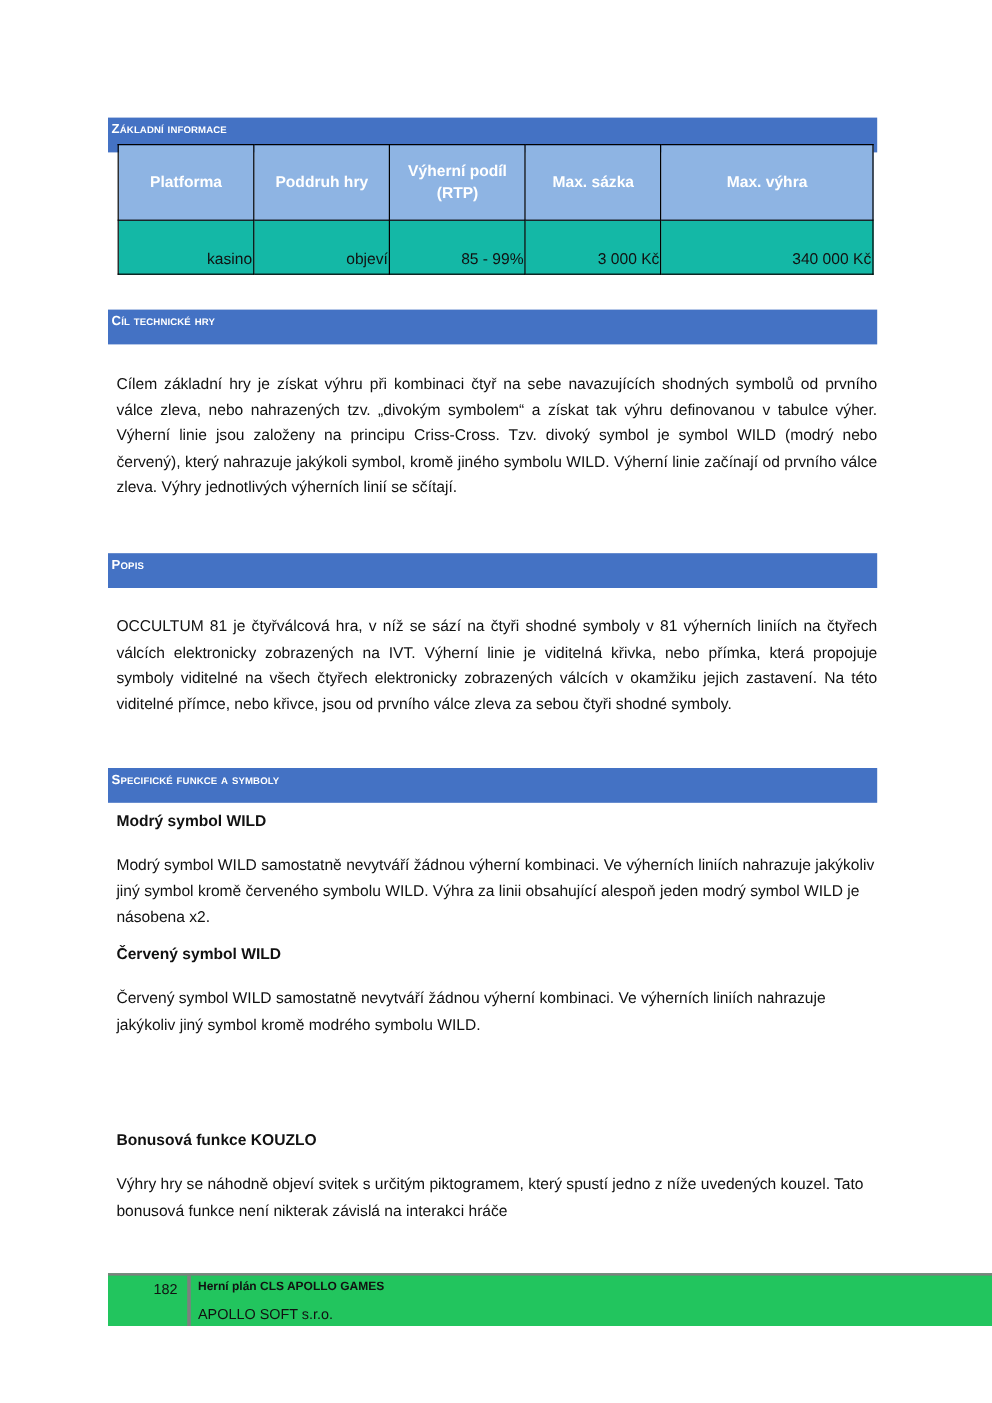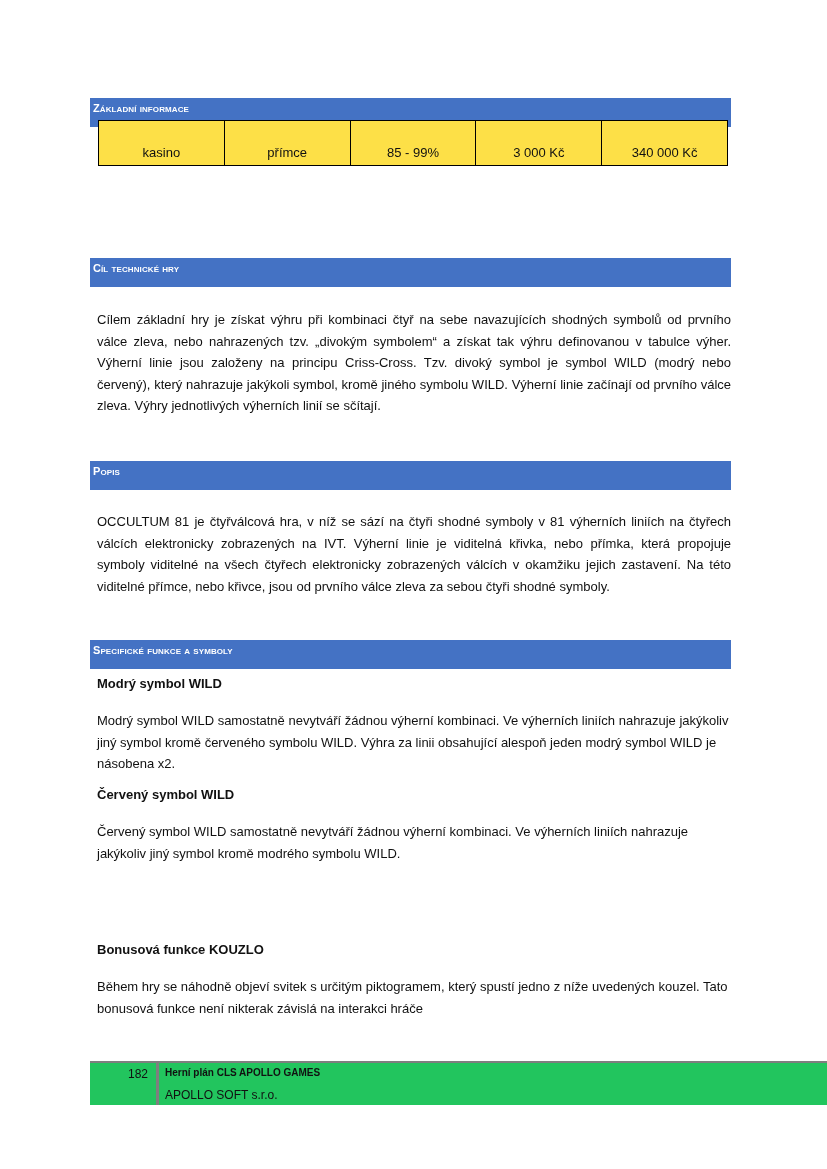--- a/index.html
+++ b/index.html
@@ -6,41 +6,48 @@
   body { width: 827px; height: 1169px; position: relative; overflow: hidden;
          font-family: "Liberation Sans", sans-serif; color: #111; }
   .section-bar { position: absolute; left: 90px; width: 641px; height: 29px;
                  background: #4472c4; color: #fff; font-weight: bold;
                  font-size: 11px; line-height: 21px; padding-left: 3px; box-sizing: border-box;
                  font-variant: small-caps; letter-spacing: 0.1px; }
   .info-table { position: absolute; left: 98px; top: 120px; width: 630px;
                 border-collapse: collapse; table-layout: fixed; }
   .info-table th, .info-table td { border: 1.5px solid #000; text-align: center; font-size: 13px; }
   .info-table th { background: #8eb4e3; color: #fff; font-weight: bold; height: 62px; line-height: 18px; padding: 0 6px; border-bottom: 1px solid #000; }
-  .info-table td { background: #fde047; height: 38px; vertical-align: bottom; padding-bottom: 5px; }
+  .info-table td { background: #14b8a6; height: 38px; vertical-align: bottom; padding-bottom: 5px; text-align: right; }
   .para { position: absolute; left: 97px; width: 634px; font-size: 13px; line-height: 21.5px; text-align: justify; margin: 0; }
   .para.left { text-align: left; }
   .subhead { position: absolute; left: 97px; font-size: 13px; font-weight: bold; margin: 0; }
   .footer { position: absolute; left: 90px; top: 1061px; width: 756px; height: 42px;
             background: #22c55e; border-top: 2px solid #7f7f7f; }
   .footer .page-num { position: absolute; left: 0; width: 58px; text-align: right; top: 4px; font-size: 12px; }
   .footer .divider { position: absolute; left: 66px; top: 0; width: 3px; height: 42px; background: #7f7f7f; }
   .footer .line1 { position: absolute; left: 75px; top: 4px; font-size: 10px; font-weight: bold; }
   .footer .line2 { position: absolute; left: 75px; top: 25px; font-size: 12px; }
 </style>
 </head>
 <body>
 
 <div class="section-bar" style="top:98px;">Základní informace</div>
 
 <table class="info-table">
   <tbody>
+      <tr>
+    <th>Platforma</th>
+    <th>Poddruh hry</th>
+    <th>Výherní podíl (RTP)</th>
+    <th>Max. sázka</th>
+    <th style="width:26%">Max. výhra</th>
+  </tr>
   <tr>
     <td>kasino</td>
-    <td>přímce</td>
+    <td>objeví</td>
     <td>85 - 99%</td>
     <td>3 000 Kč</td>
     <td>340 000 Kč</td>
   </tr>
 </tbody>
   </table>
 
 <div class="section-bar" style="top:258px;">Cíl technické hry</div>
 <p class="para" style="top:309px;">Cílem základní hry je získat výhru při kombinaci čtyř na sebe navazujících shodných symbolů od prvního válce zleva, nebo nahrazených tzv. „divokým symbolem“ a získat tak výhru definovanou v tabulce výher. Výherní linie jsou založeny na principu Criss-Cross. Tzv. divoký symbol je symbol WILD (modrý nebo červený), který nahrazuje jakýkoli symbol, kromě jiného symbolu WILD. Výherní linie začínají od prvního válce zleva. Výhry jednotlivých výherních linií se sčítají.</p>
 
@@ -49,20 +56,20 @@
 
 <div class="section-bar" style="top:640px;">Specifické funkce a symboly</div>
 
 <p class="subhead" style="top:676px;">Modrý symbol WILD</p>
 <p class="para left" style="top:710px;">Modrý symbol WILD samostatně nevytváří žádnou výherní kombinaci. Ve výherních liniích nahrazuje jakýkoliv jiný symbol kromě červeného symbolu WILD. Výhra za linii obsahující alespoň jeden modrý symbol WILD je násobena x2.</p>
 
 <p class="subhead" style="top:787px;">Červený symbol WILD</p>
 <p class="para left" style="top:821px;">Červený symbol WILD samostatně nevytváří žádnou výherní kombinaci. Ve výherních liniích nahrazuje jakýkoliv jiný symbol kromě modrého symbolu WILD.</p>
 
 <p class="subhead" style="top:942px;">Bonusová funkce KOUZLO</p>
-<p class="para left" style="top:976px;">Během hry se náhodně objeví svitek s určitým piktogramem, který spustí jedno z níže uvedených kouzel. Tato bonusová funkce není nikterak závislá na interakci hráče</p>
+<p class="para left" style="top:976px;">Výhry hry se náhodně objeví svitek s určitým piktogramem, který spustí jedno z níže uvedených kouzel. Tato bonusová funkce není nikterak závislá na interakci hráče</p>
 
 <div class="footer">
   <span class="page-num">182</span>
   <span class="divider"></span>
   <span class="line1">Herní plán CLS APOLLO GAMES</span>
   <span class="line2">APOLLO SOFT s.r.o.</span>
 </div>
 
 </body></html>

